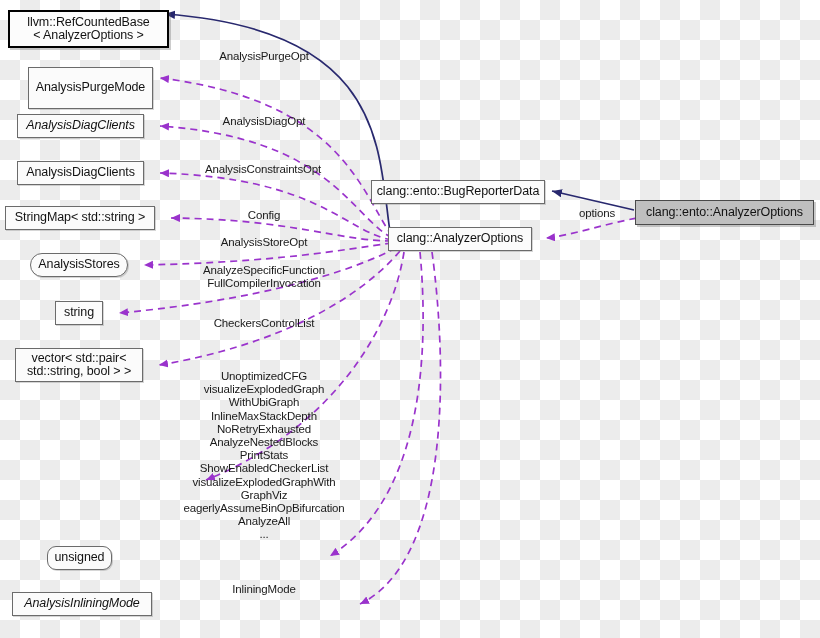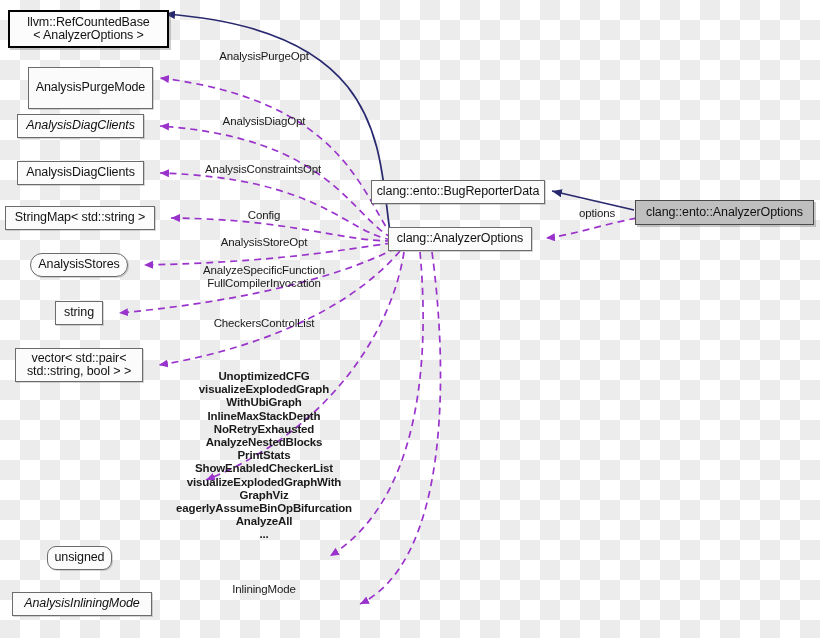--- a/index.html
+++ b/index.html
@@ -136,21 +136,21 @@
 
   <div class="elabel" style="left:264px; top:209px;">Config</div>
 
   <div class="elabel" style="left:264px; top:236px;">AnalysisStoreOpt</div>
 
   <div class="elabel" style="left:264px; top:264px;">AnalyzeSpecificFunction
 FullCompilerInvocation</div>
 
   <div class="elabel" style="left:264px; top:317px;">CheckersControlList</div>
 
-  <div class="elabel" style="left:264px; top:370px;font-weight:bold;">UnoptimizedCFG
+  <div class="elabel" style="left:264px; top:370px;">UnoptimizedCFG
 visualizeExplodedGraph
 WithUbiGraph
 InlineMaxStackDepth
 NoRetryExhausted
 AnalyzeNestedBlocks
 PrintStats
 ShowEnabledCheckerList
 visualizeExplodedGraphWith
 GraphViz
 eagerlyAssumeBinOpBifurcation

